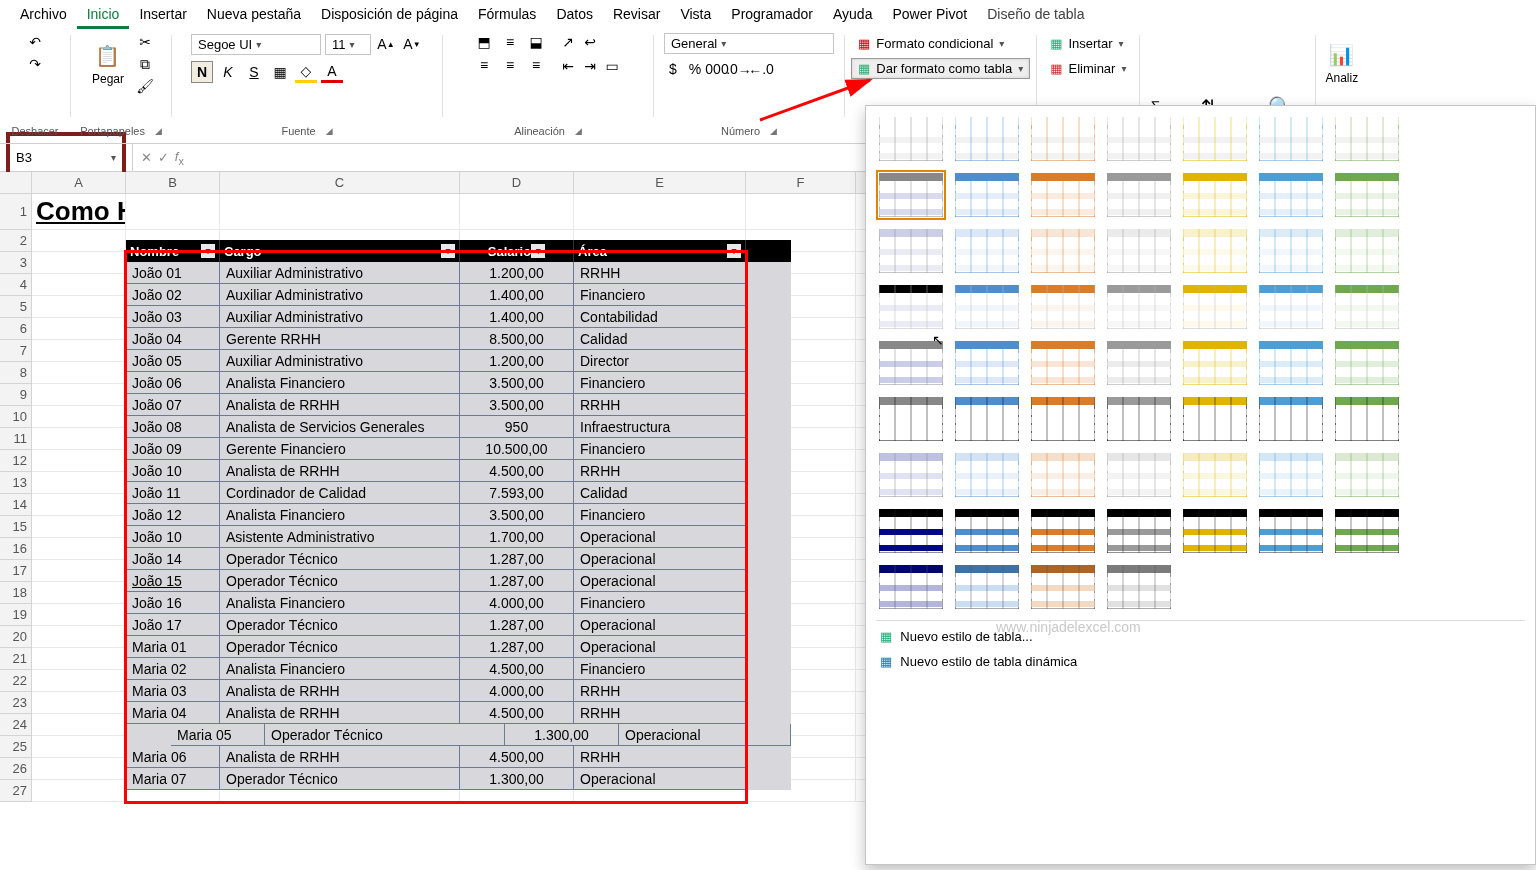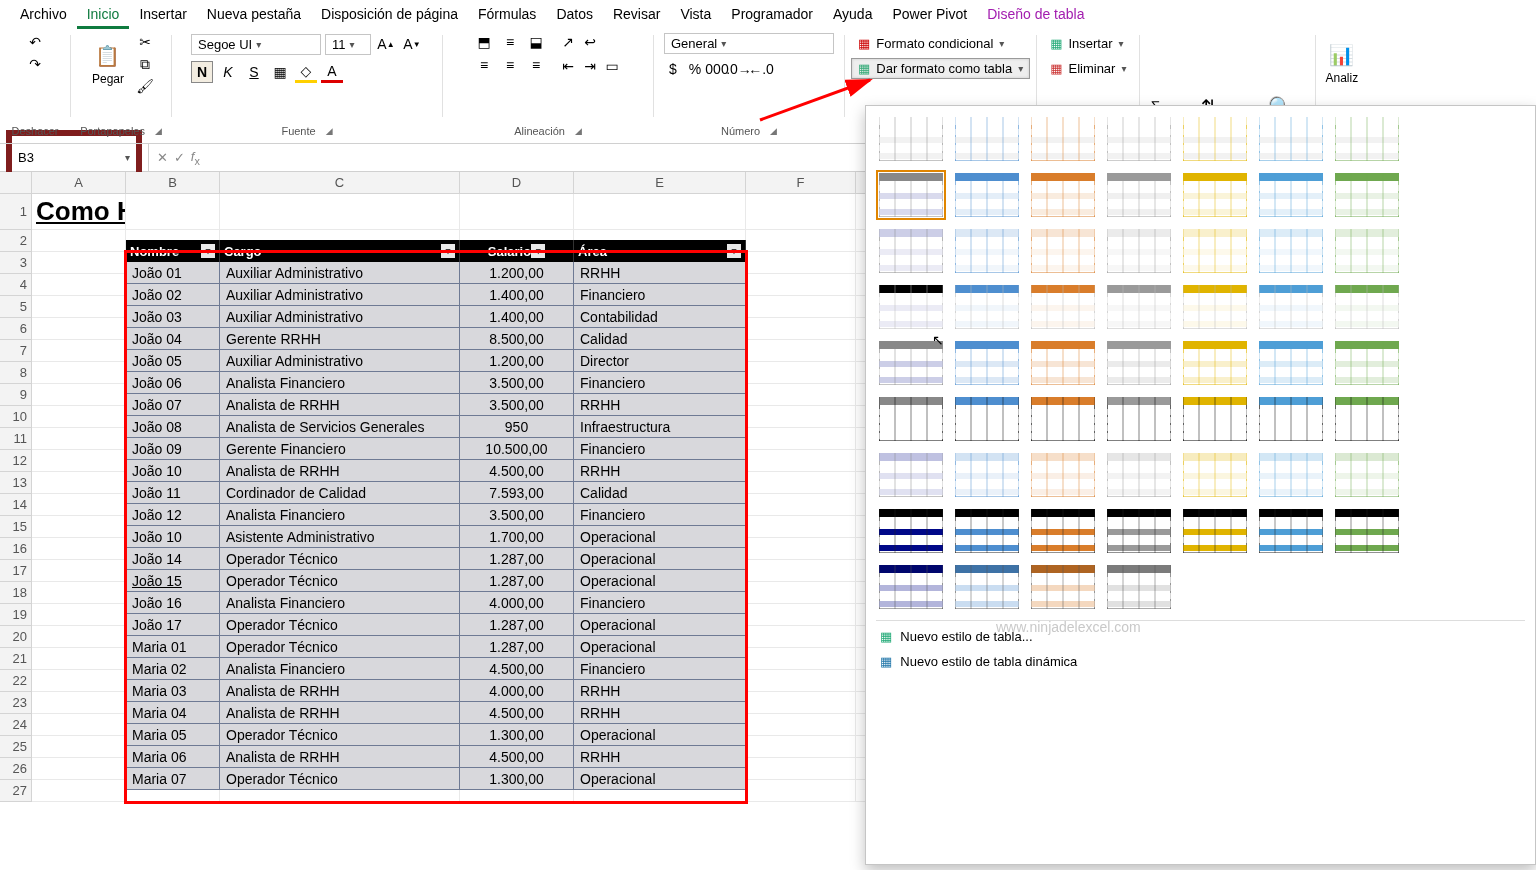--- a/index.html
+++ b/index.html
@@ -2,21 +2,21 @@
 <html><head>
 <meta charset="utf-8">
 <style>
   * { box-sizing: border-box; margin: 0; padding: 0; }
   body { font-family: "Segoe UI", Arial, sans-serif; font-size: 13px; background: #fff; overflow: hidden; width: 1536px; height: 870px; position: relative; }
 
   
   .menu-bar { display:flex; gap:0; padding:2px 10px 0; }
   .menu-bar span { padding:4px 10px; font-size:14px; cursor:default; }
   .menu-bar span.active { color:#0f7b3f; border-bottom:3px solid #0f7b3f; }
-  .menu-bar span.ctx { color:#a21caf; }
+  .menu-bar span.ctx { color:#404040; }
 
   
   .ribbon { display:flex; align-items:stretch; border-bottom:1px solid #d0d0d0; position:relative; height:115px; }
   .group { border-right:0; padding:4px 8px 0; display:flex; flex-direction:column; justify-content:space-between; align-items:center; position:relative; }
   .group-label { font-size:11px; color:#555; padding:2px 0 6px; text-align:center; width:100%; display:flex; justify-content:center; align-items:center; gap:4px;}
   .dlg-launch { font-size:9px; color:#777; margin-left:6px;}
   .grp-body { display:flex; align-items:center; gap:8px; }
   .btn-lg { display:flex; flex-direction:column; align-items:center; gap:2px; padding:2px 4px; font-size:12px; }
   .iconbox { width:28px; height:28px; display:flex; align-items:center; justify-content:center; font-size:20px; }
   .mini { width:18px; height:18px; display:inline-flex; align-items:center; justify-content:center; font-size:14px; border:1px solid transparent; }
@@ -43,21 +43,21 @@
   .thumb-row { display:flex; gap:6px; margin-bottom:6px;}
   .thumb { width:70px; height:50px; border:1px solid transparent; padding:2px; display:flex; align-items:center; justify-content:center; cursor:pointer;}
   .thumb.sel { border:2px solid #e08500; padding:1px; }
   .thumb svg { width:64px; height:44px; }
   .gallery-footer { border-top:1px solid #ddd; margin-top:8px; padding-top:6px; display:flex; flex-direction:column; gap:6px;}
   .gallery-footer .link { display:flex; align-items:center; gap:8px; font-size:13px; padding:2px 4px;}
   .wm { position:absolute; color:#c9c9c9; font-size:14px; }
 
   
   .fx-bar { display:flex; align-items:center; border-bottom:1px solid #d0d0d0; height:28px;}
-  .namebox{ width:136px; border:6px solid #7f1d1d; margin:2px 6px; padding:14px 6px; display:flex; justify-content:space-between; align-items:center;}
+  .namebox{ width:120px; border:4px solid #7f1d1d; margin:2px 6px; padding:14px 6px; display:flex; justify-content:space-between; align-items:center;}
   .fx-controls{ display:flex; align-items:center; gap:6px; padding:0 8px; color:#888; border-left:1px solid #d0d0d0; height:100%;}
   .fx-input{ flex:1; border:none; padding:2px 6px; }
 
   
   .sheet-wrap{ display:flex; }
   .rowhead-col{ display:flex; flex-direction:column; }
   .colheads{ display:flex; }
   .colhead, .rowhead{ background:#f3f3f3; border-right:1px solid #d4d4d4; border-bottom:1px solid #d4d4d4; display:flex; align-items:center; justify-content:center; font-size:13px; color:#555;}
   .corner{ width:32px; height:22px; background:#f3f3f3; border-right:1px solid #d4d4d4; border-bottom:1px solid #d4d4d4;}
   .colhead{ height:22px;}
@@ -703,21 +703,21 @@
               <div class="dcell" style="width: 114px; justify-content: center;">4.000,00</div>
               <div class="dcell" style="width: 172px;">RRHH</div>
             </div>
             <div class="drow">
               <div class="dcell" style="width: 94px;">Maria 04</div>
               <div class="dcell" style="width: 240px;">Analista de RRHH</div>
               <div class="dcell" style="width: 114px; justify-content: center;">4.500,00</div>
               <div class="dcell" style="width: 172px;">RRHH</div>
             </div>
             <div class="drow">
-              <div class="dcell" style="width: 94px;">Maria 05</div>
+              <div class="dcell" style="width: 94px; margin-left: 45px;">Maria 05</div>
               <div class="dcell" style="width: 240px;">Operador Técnico</div>
               <div class="dcell" style="width: 114px; justify-content: center;">1.300,00</div>
               <div class="dcell" style="width: 172px;">Operacional</div>
             </div>
             <div class="drow">
               <div class="dcell" style="width: 94px;">Maria 06</div>
               <div class="dcell" style="width: 240px;">Analista de RRHH</div>
               <div class="dcell" style="width: 114px; justify-content: center;">4.500,00</div>
               <div class="dcell" style="width: 172px;">RRHH</div>
             </div>

